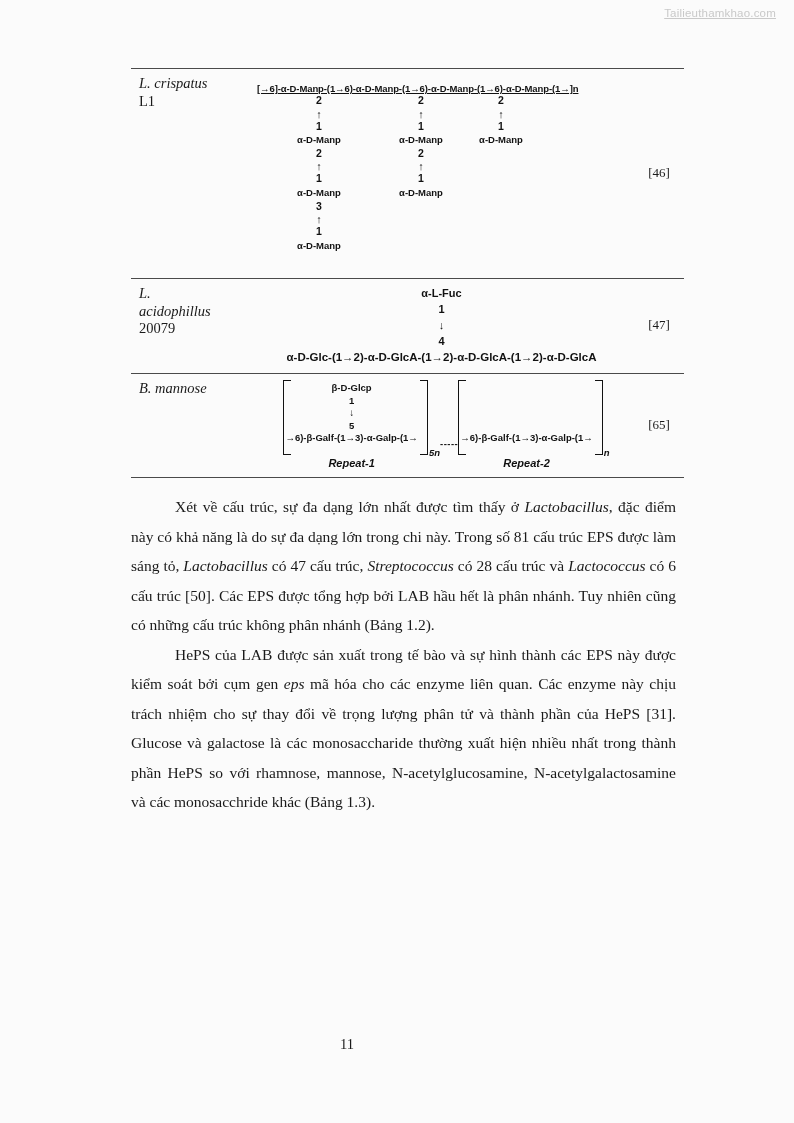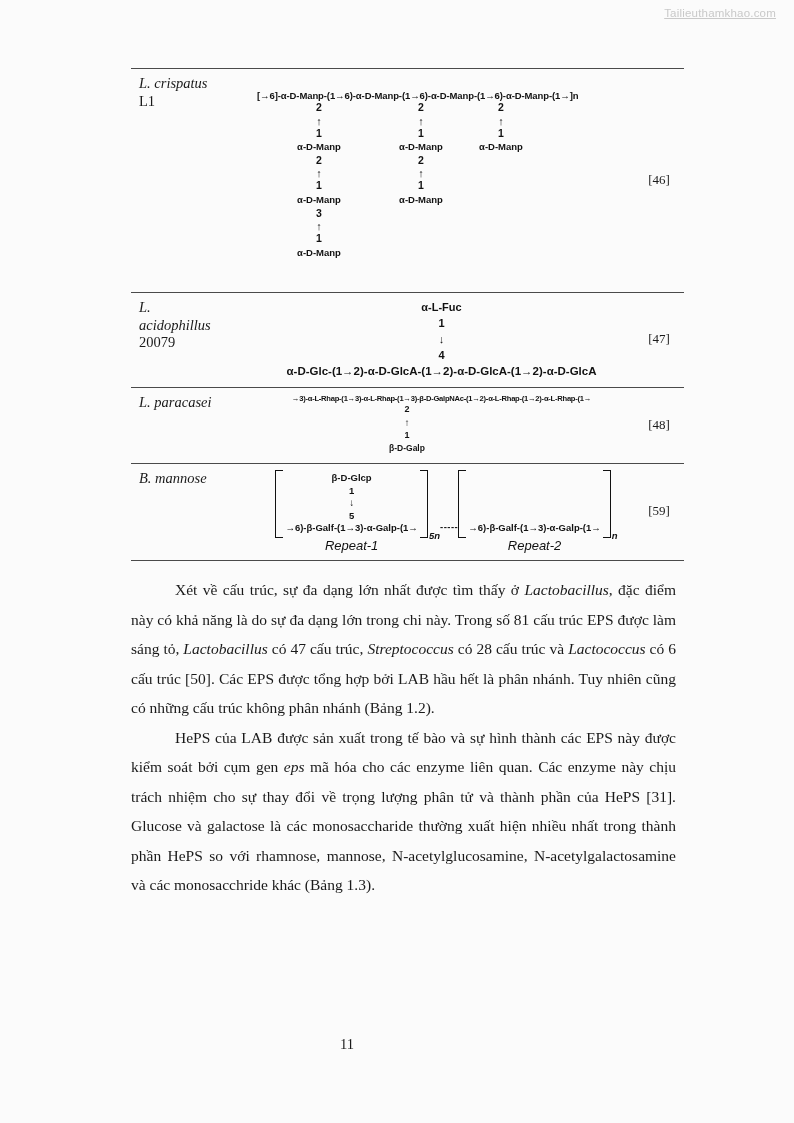--- a/index.html
+++ b/index.html
@@ -83,21 +83,22 @@
   .backbone {
     font-size: 9.5px;
     letter-spacing: -0.1px;
     white-space: nowrap;
   }
 
   
   .crisp-wrap {
     position: relative;
     width: 385px;
-    margin: 15px auto;
+    margin: 8px auto;
+    text-decoration: underline;
   }
   .crisp-top {
     font-size: 9.5px;
     white-space: nowrap;
     text-align: left;
     padding-left: 8px;
   }
   .crisp-branches {
     position: relative;
     height: 168px;
@@ -142,21 +143,21 @@
   
   .blong-wrap {
     display: flex;
     justify-content: center;
     align-items: flex-start;
     font-size: 9.5px;
     padding-left: 10px;
   }
   .repeat-box {
     position: relative;
-    padding: 2px 10px 0 10px;
+    padding: 2px 10px 0 2px;
   }
   .repeat-box::before,
   .repeat-box::after {
     content: "";
     position: absolute;
     top: 0;
     bottom: 14px;
     width: 7px;
     border-top: 1.4px solid #111;
     border-bottom: 1.4px solid #111;
@@ -170,23 +171,23 @@
     border-right: 1.4px solid #111;
   }
   .repeat-stack {
     text-align: center;
     line-height: 12.5px;
   }
   .repeat-stack .arrow { font-size: 10px; }
   .repeat-chain { font-size: 9.5px; white-space: nowrap; }
   .repeat-label {
     font-style: italic;
-    font-size: 13px;
-    font-weight: normal;
-    margin-top: 5px;
+    font-size: 11px;
+    font-weight: bold;
+    margin-top: 12px;
   }
   .subscript-n {
     font-style: italic;
     font-weight: bold;
     font-size: 9.5px;
     align-self: flex-end;
     margin-bottom: 11px;
     margin-left: 1px;
   }
   .dashes {
@@ -286,37 +287,20 @@
             <div class="head">α-L-Fuc</div>
             <div>1</div>
             <div>↓</div>
             <div>4</div>
             <div class="acid-chain">α-D-Glc-(1→2)-α-D-GlcA-(1→2)-α-D-GlcA-(1→2)-α-D-GlcA</div>
           </div>
         </td>
         <td class="col-ref">[47]</td>
       </tr>
 
-      <tr>
-        <td class="col-name">
-          <div>L. paracasei</div>
-        </td>
-        <td class="col-struct">
-          <div class="para-wrap">
-            <div class="para-chain">→3)-α-L-Rhap-(1→3)-α-L-Rhap-(1→3)-β-D-GalpNAc-(1→2)-α-L-Rhap-(1→2)-α-L-Rhap-(1→</div>
-            <div class="para-branch">
-              <div>2</div>
-              <div class="arrow">↑</div>
-              <div>1</div>
-              <div class="lbl">β-D-Galp</div>
-            </div>
-          </div>
-        </td>
-        <td class="col-ref">[48]</td>
-      </tr>
 
       <tr class="last-row">
         <td class="col-name">
           <div>B. mannose</div>
         </td>
         <td class="col-struct">
           <div class="blong-wrap">
 
             <div class="repeat-box">
               <div class="repeat-stack">
@@ -339,21 +323,21 @@
                 <div style="height:12.5px">&nbsp;</div>
                 <div style="height:12.5px">&nbsp;</div>
                 <div class="repeat-chain">→6)-β-Galf-(1→3)-α-Galp-(1→</div>
                 <div class="repeat-label">Repeat-2</div>
               </div>
             </div>
             <div class="subscript-n">n</div>
 
           </div>
         </td>
-        <td class="col-ref">[59]</td>
+        <td class="col-ref">[65]</td>
       </tr>
 
     </tbody>
   </table>
 
   <div class="body-text">
     <p><span>Xét về cấu trúc, sự đa dạng lớn nhất được tìm thấy ở </span><em>Lactobacillus</em><span>, đặc điểm này có khả năng là do sự đa dạng lớn trong chi này. Trong số 81 cấu trúc EPS được làm sáng tỏ, </span><em>Lactobacillus</em><span> có 47 cấu trúc, </span><em>Streptococcus</em><span> có 28 cấu trúc và </span><em>Lactococcus</em><span> có 6 cấu trúc [50]. Các EPS được tổng hợp bởi LAB hầu hết là phân nhánh. Tuy nhiên cũng có những cấu trúc không phân nhánh (Bảng 1.2).</span></p>
     <p><span>HePS của LAB được sản xuất trong tế bào và sự hình thành các EPS này được kiểm soát bởi cụm gen </span><em>eps</em><span> mã hóa cho các enzyme liên quan. Các enzyme này chịu trách nhiệm cho sự thay đổi về trọng lượng phân tử và thành phần của HePS [31]. Glucose và galactose là các monosaccharide thường xuất hiện nhiều nhất trong thành phần HePS so với rhamnose, mannose, N-acetylglucosamine, N-acetylgalactosamine và các monosacchride khác (Bảng 1.3).</span></p>
   </div>
 

